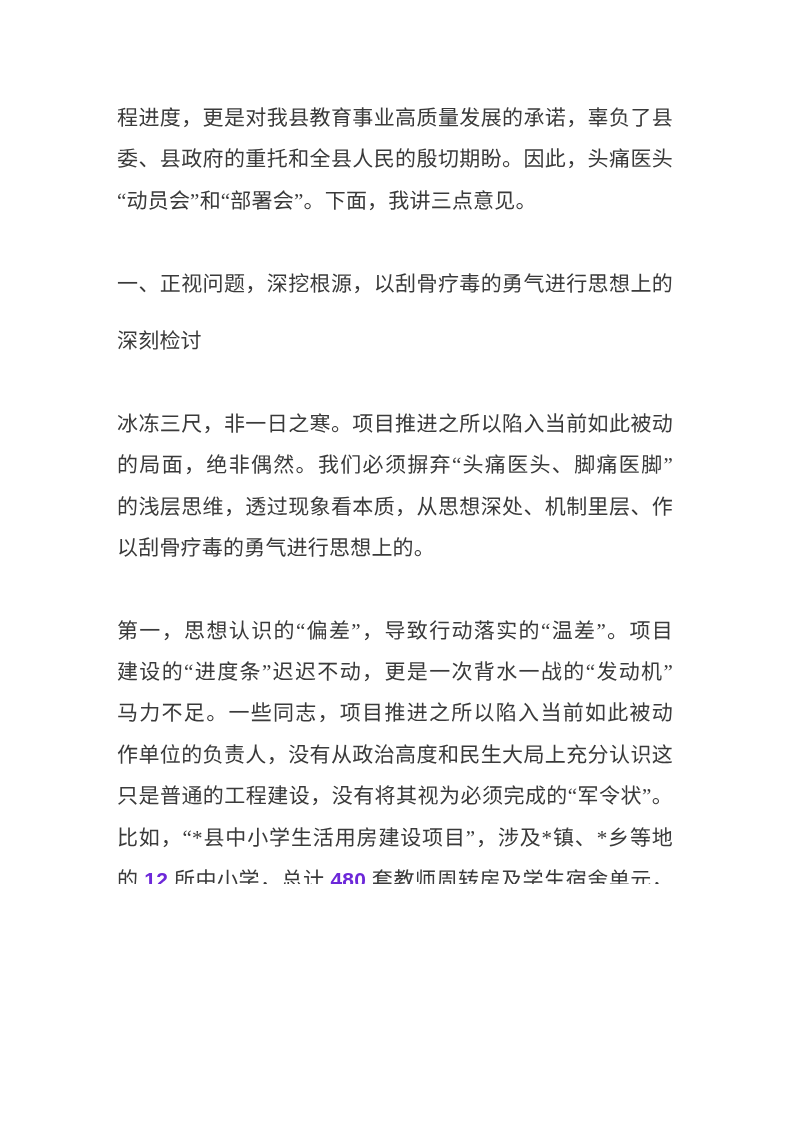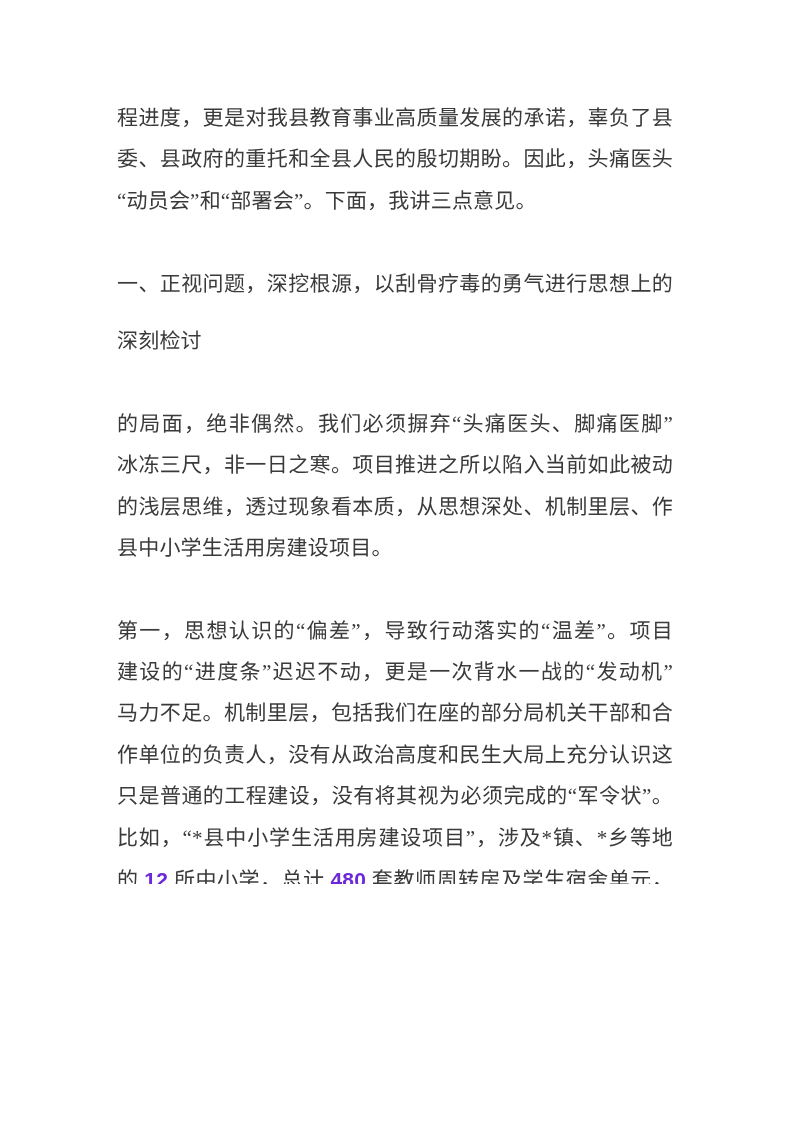--- a/index.html
+++ b/index.html
@@ -64,28 +64,28 @@
       <div class="paragraph">
         <div class="line">程进度，更是对我县教育事业高质量发展的承诺，辜负了县</div>
         <div class="line">委、县政府的重托和全县人民的殷切期盼。因此，头痛医头</div>
         <div class="line">“动员会”和“部署会”。下面，我讲三点意见。</div>
       </div>
       <div class="paragraph heading">
         <div class="line">一、正视问题，深挖根源，以刮骨疗毒的勇气进行思想上的</div>
         <div class="line">深刻检讨</div>
       </div>
       <div class="paragraph">
+        <div class="line">冰冻三尺，非一日之寒。项目推进之所以陷入当前如此被动</div>
         <div class="line">的局面，绝非偶然。我们必须摒弃“头痛医头、脚痛医脚”</div>
-        <div class="line">冰冻三尺，非一日之寒。项目推进之所以陷入当前如此被动</div>
         <div class="line">的浅层思维，透过现象看本质，从思想深处、机制里层、作</div>
-        <div class="line">县中小学生活用房建设项目。</div>
+        <div class="line">以刮骨疗毒的勇气进行思想上的。</div>
       </div>
       <div class="paragraph">
         <div class="line">第一，思想认识的“偏差”，导致行动落实的“温差”。项目</div>
         <div class="line">建设的“进度条”迟迟不动，更是一次背水一战的“发动机”</div>
-        <div class="line">马力不足。机制里层，包括我们在座的部分局机关干部和合</div>
+        <div class="line">马力不足。一些同志，项目推进之所以陷入当前如此被动</div>
         <div class="line">作单位的负责人，没有从政治高度和民生大局上充分认识这</div>
         <div class="line">只是普通的工程建设，没有将其视为必须完成的“军令状”。</div>
         <div class="line">比如，“*县中小学生活用房建设项目”，涉及*镇、*乡等地</div>
         <div class="line">的 <span class="num">12</span> 所中小学，总计 <span class="num">480</span> 套教师周转房及学生宿舍单元，</div>
       </div>
     </div>
 </div>
 
 </body></html>

